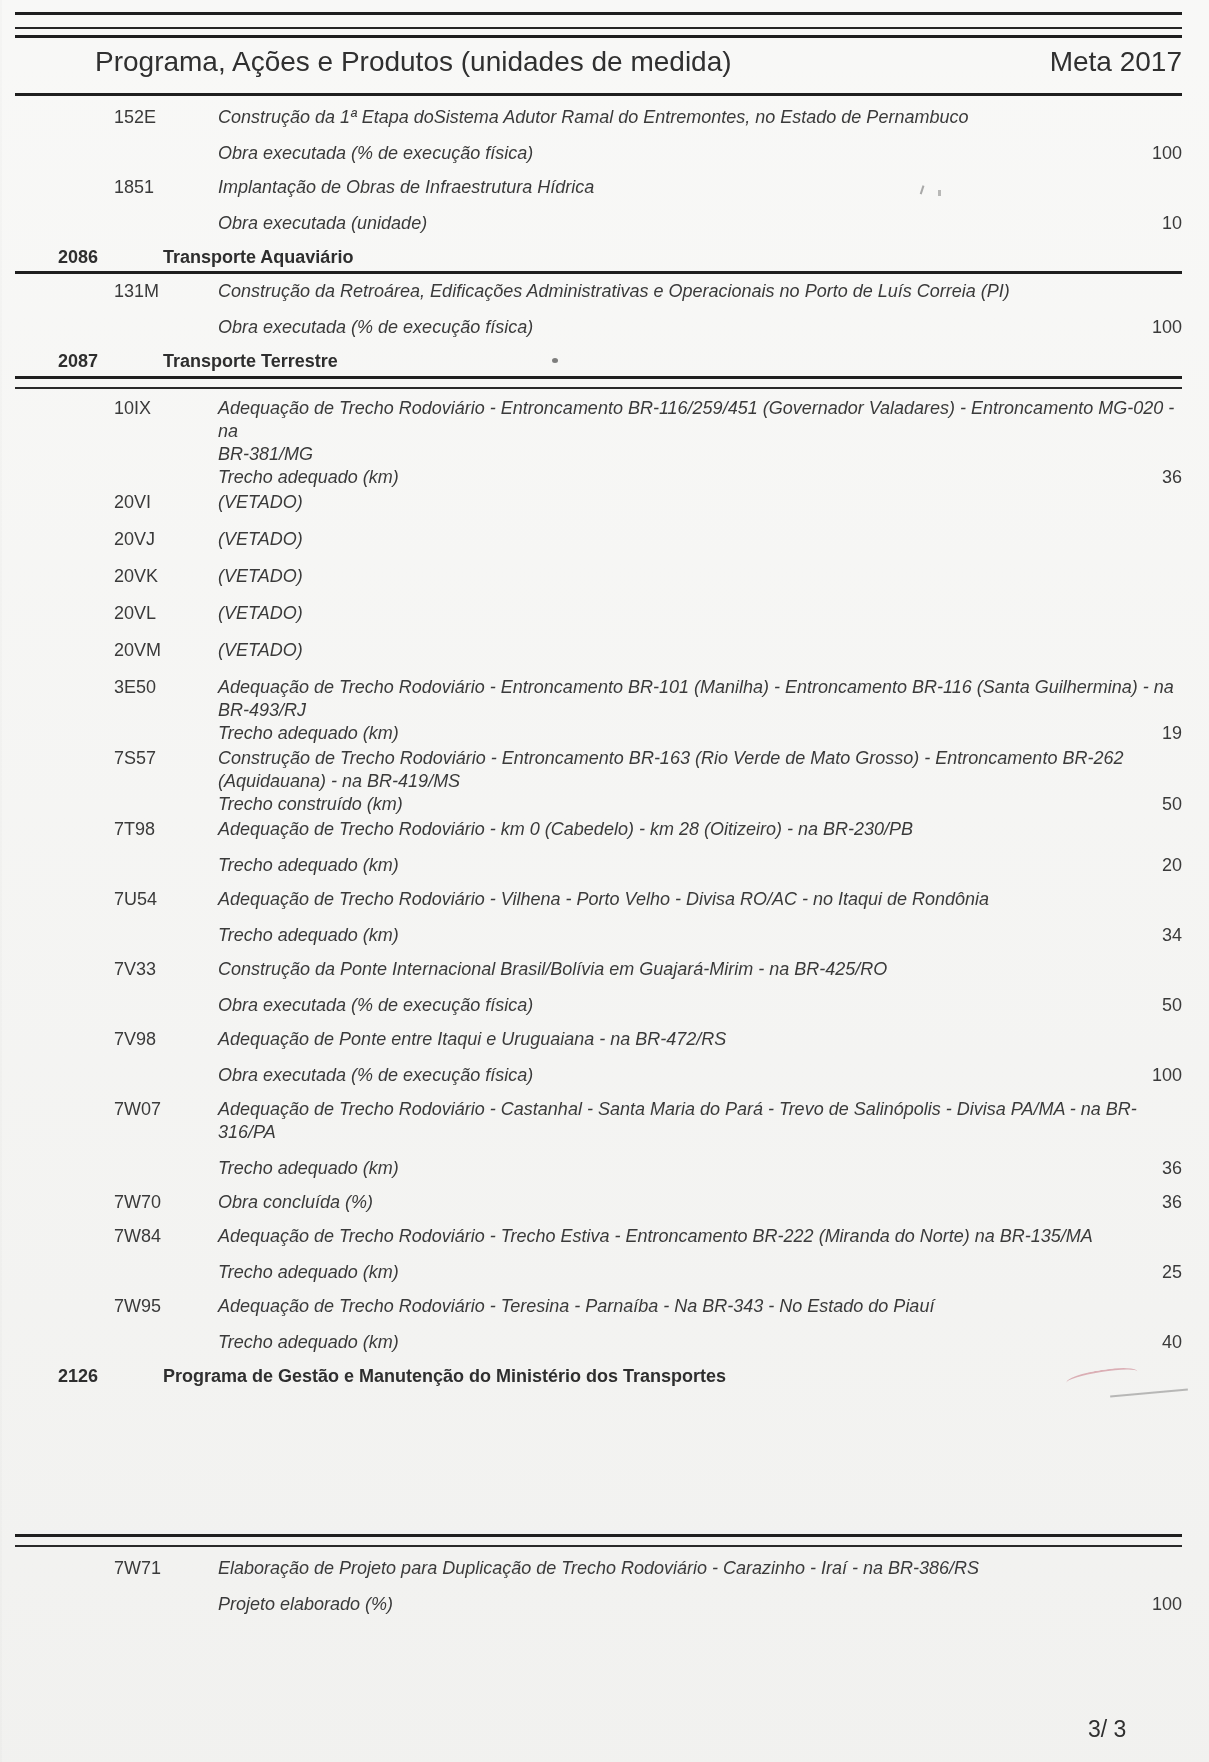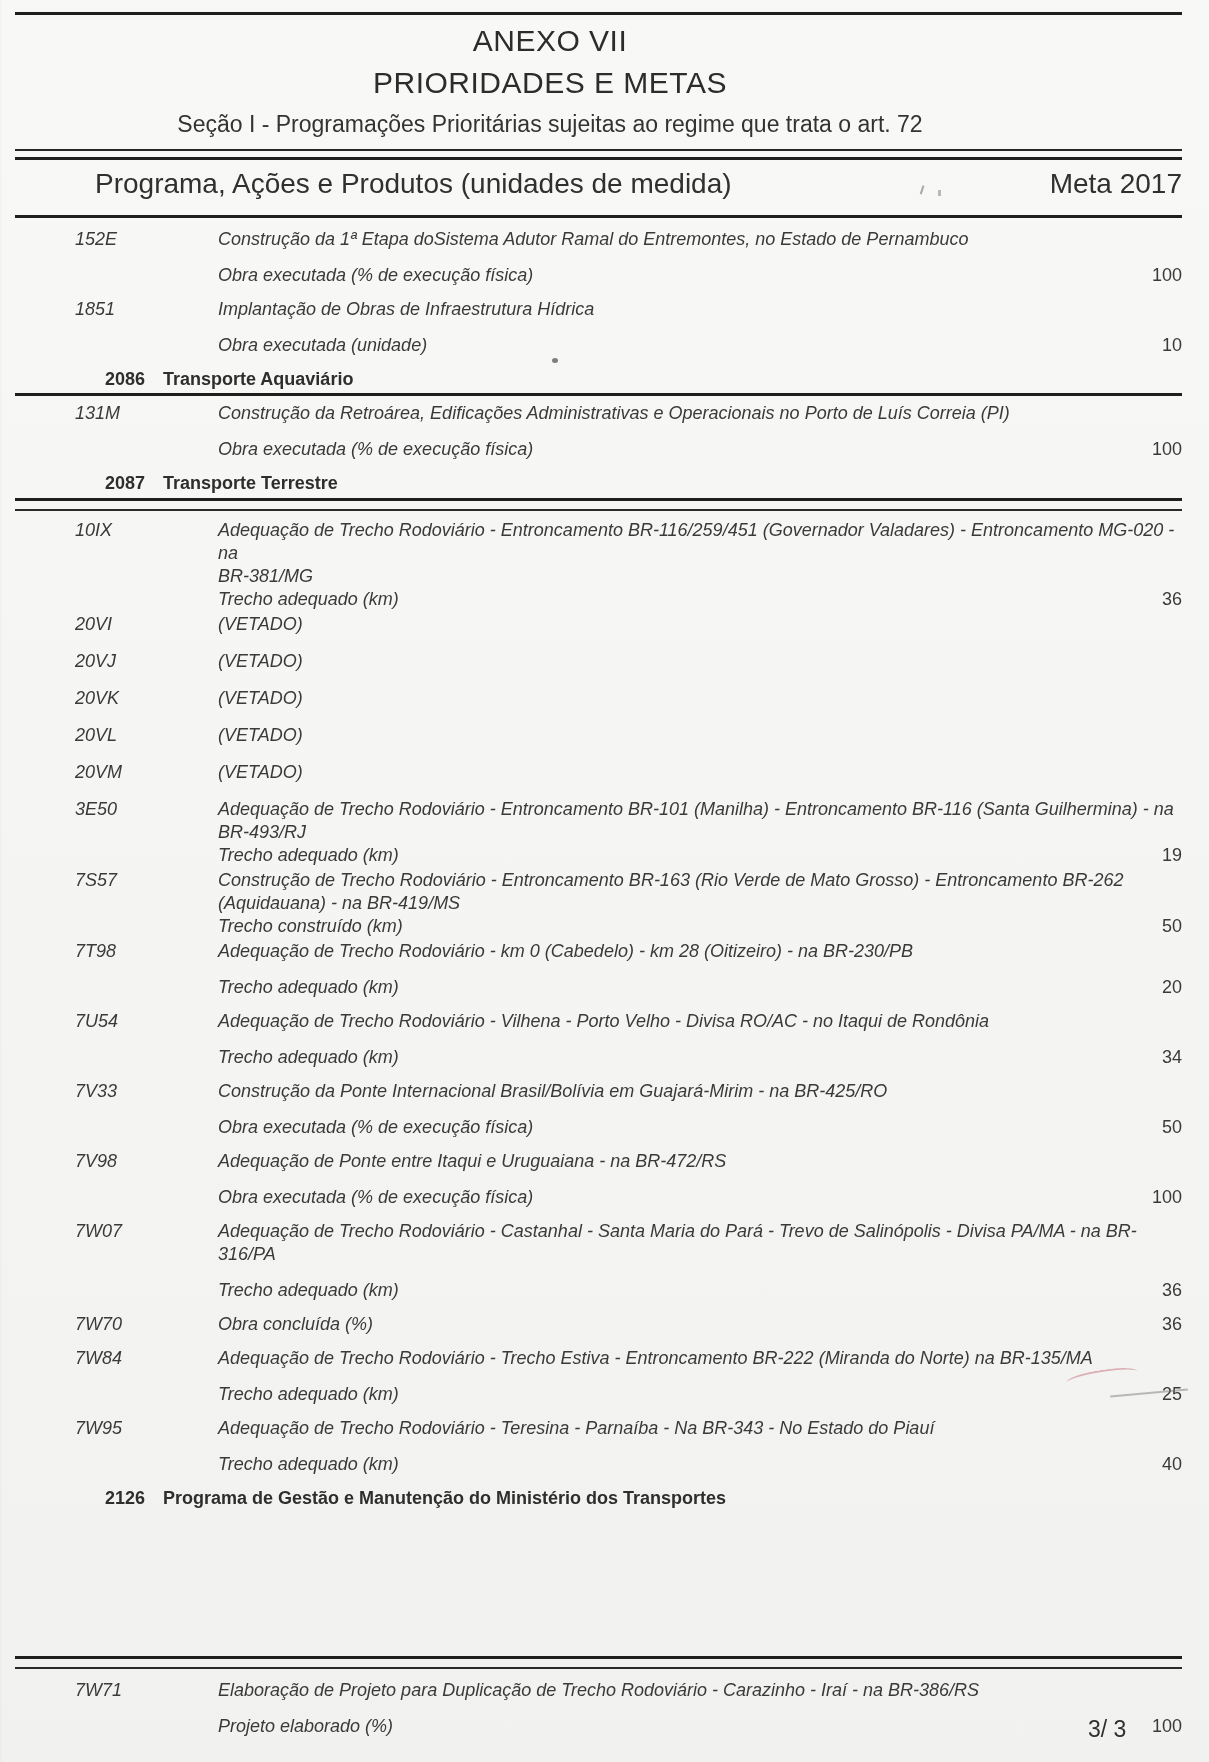--- a/index.html
+++ b/index.html
@@ -25,22 +25,22 @@
   .top-rule{margin-top:12px;}
   .doc-title{margin:10px 0 0;font-size:30px;line-height:32px;font-weight:400;color:#2c2c2c;letter-spacing:0.5px;}
   .section-title{margin:12px 0 0;font-size:23px;line-height:26px;font-weight:400;color:#333;}
   .secao-rule{margin-top:12px;}
   .col-header{display:flex;justify-content:space-between;align-items:baseline;margin:9px 0 0;padding:0 27px 0 95px;font-size:28px;line-height:30px;color:#303030;text-align:right;}
   .header-rule{margin-top:16px;}
   
   .rows{margin-top:10px;font-size:18px;line-height:23px;}
   .row{display:grid;grid-template-columns:218px 1fr;padding-right:27px;}
   .row.program{grid-template-columns:163px 1fr;}
-  .cell-code{padding-left:75px;font-style:italic;}
-  .row.program .cell-code{padding-left:105px;font-style:normal;font-weight:700;color:#2e2e2e;}
+  .cell-code{padding-left:114px;}
+  .row.program .cell-code{padding-left:58px;font-style:normal;font-weight:700;color:#2e2e2e;}
   .program-title{font-weight:700;color:#2e2e2e;}
   .desc{font-style:italic;white-space:pre-line;margin-bottom:13px;}
   .product-line{display:flex;justify-content:space-between;margin-bottom:11px;}
   .product{font-style:italic;}
   .meta{font-style:normal;}
   .row.tight .desc{margin-bottom:0;}
   .row.tight .product-line{margin-bottom:2px;}
   .row.vetado{margin-bottom:14px;}
   .vetado-label{font-style:italic;}
   .program-rule{margin-top:2px;margin-bottom:6px;}
@@ -56,25 +56,20 @@
   .artifact-speck1{left:921px;top:186px;width:4px;height:9px;border-left:2px solid rgba(90,90,90,.5);transform:rotate(18deg);}
   .artifact-speck2{left:938px;top:190px;width:3px;height:6px;background:rgba(90,90,90,.4);}
 </style>
 </head>
 <body>
 
 <div class="page">
 
   <div class="rule top-rule"></div>
 
-  <div class="head-center">
-    <div class="doc-title">ANEXO VII</div>
-    <div class="doc-title">PRIORIDADES E METAS</div>
-    <div class="section-title">Seção I - Programações Prioritárias sujeitas ao regime que trata o art. 72</div>
-  </div>
 
   <div class="rule double-thin secao-rule"></div>
 
   <div class="col-header">
     <span>Programa, Ações e Produtos (unidades de medida)</span>
     <span>Meta 2017</span>
   </div>
 
   <div class="rule header-rule"></div>
 

